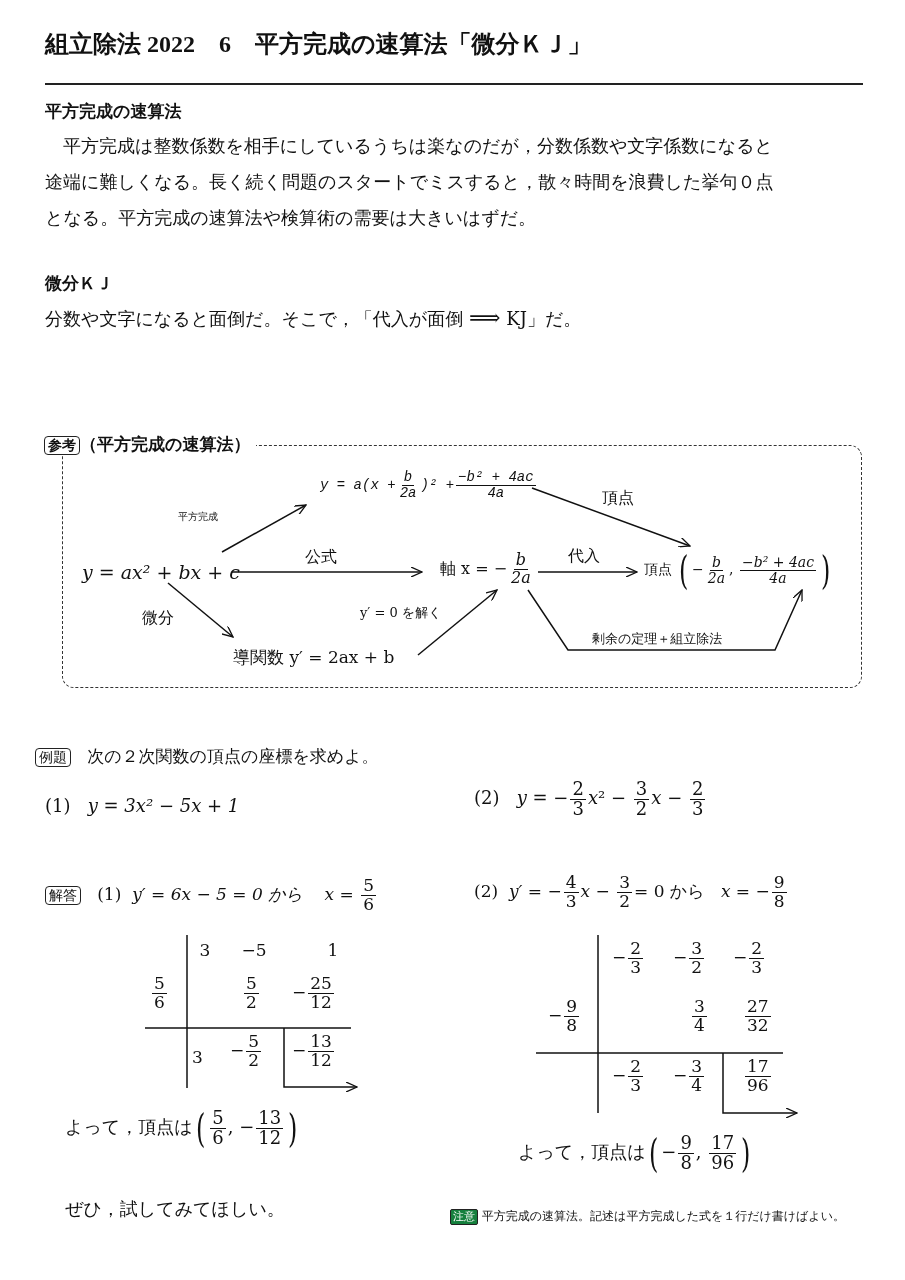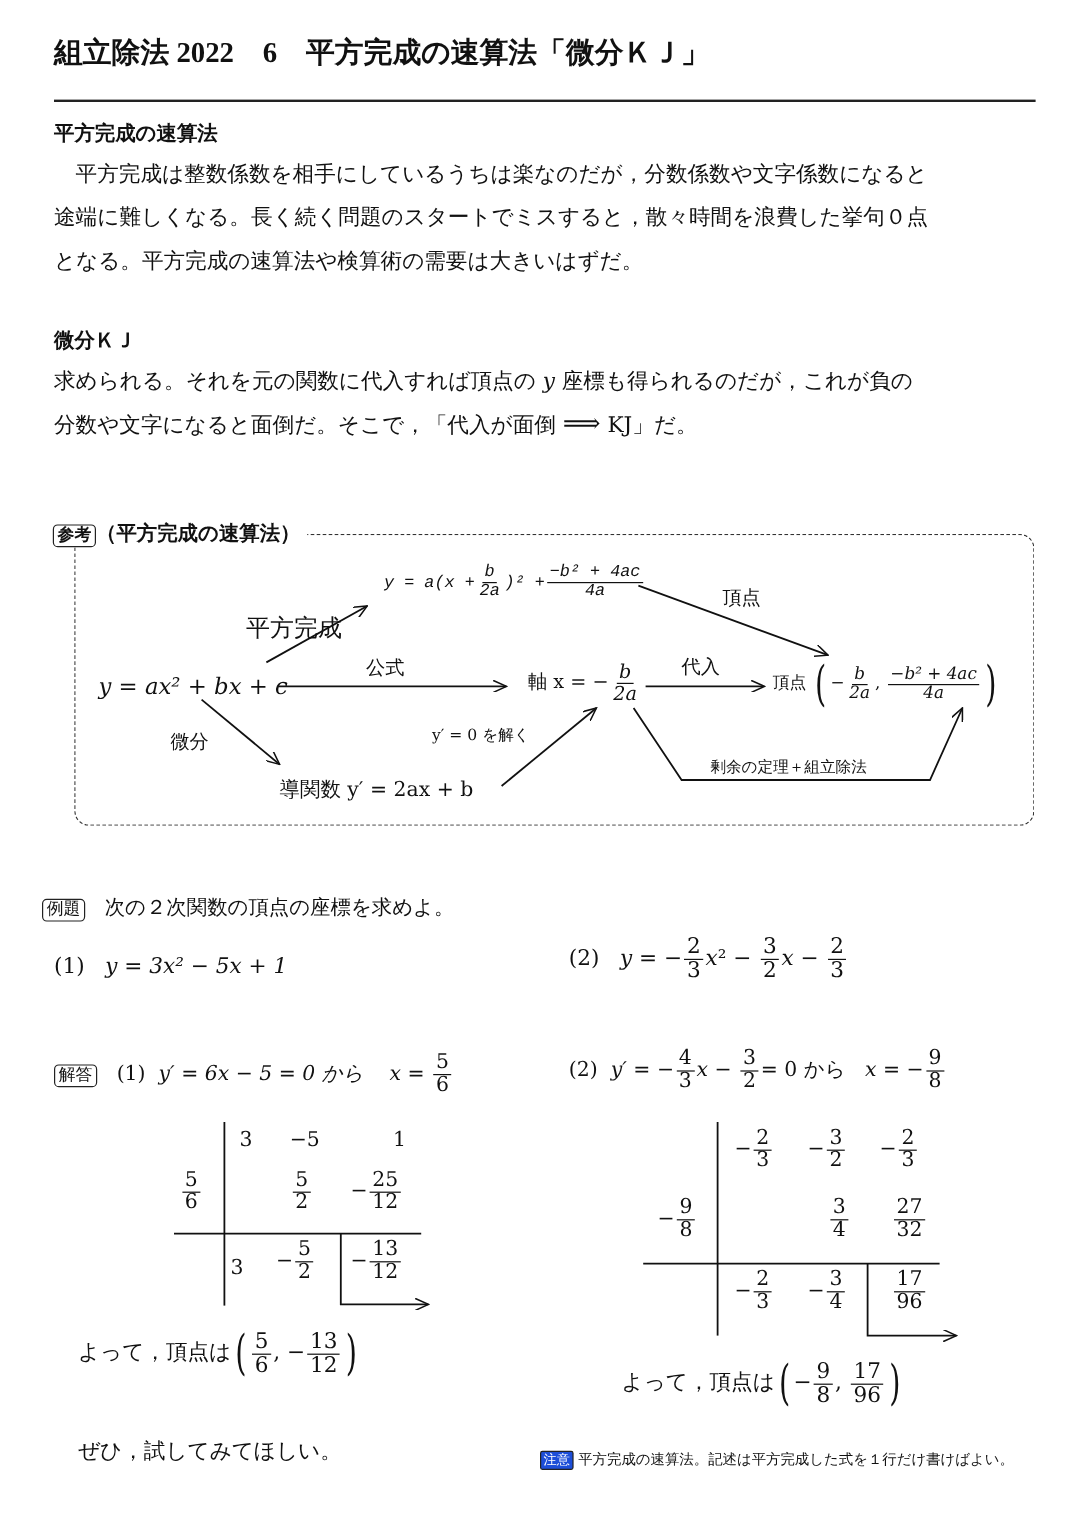--- a/index.html
+++ b/index.html
@@ -10,21 +10,21 @@
   .title { left:45px; top:28px; font-size:24px;font-family:Liberation Serif, serif; }
   .rule { left:45px; top:83px; width:818px; height:0; border-top:2px solid #222; }
   .h2 { font-size:17px; }
   .para { font-size:18px; line-height:36px; left:45px; width:820px; white-space:normal; }
   .ind { display:inline-block; width:18px; }
   .it { font-style:italic; font-family:"DejaVu Serif", serif; }
   .frac { display:inline-flex; flex-direction:column; align-items:center; vertical-align:middle; line-height:1.05; margin:0 2px; }
   .frac > span:first-child { border-bottom:1.3px solid #111; padding:0 2px; }
   .frac > span { padding:0 2px; }
   .tag { display:inline-block; border:1.5px solid #222; border-radius:4px; padding:0 3px; font-size:14px; line-height:17px; font-family:"DejaVu Sans", sans-serif; }
-  .tag-dark { background:#1d4ed8; color:#fff; border-radius:2px; padding:0 2px; font-size:11px; line-height:14px; }
+  .tag-dark { background:#15803d; color:#fff; border-radius:2px; padding:0 2px; font-size:11px; line-height:14px; }
   .dashbox { left:62px; top:445px; width:798px; height:241px; border:1.5px dashed #333; border-radius:12px; }
   .ref-head { left:44px; top:433px; font-size:17px; background:#fff; padding-right:6px; }
   svg.arrows { position:absolute; left:0; top:0; }
   .m { font-size:17px; }
   .paren { font-size:40px; font-weight:lighter; vertical-align:middle; transform:scaleX(0.6); display:inline-block; }
   .cell { position:absolute; text-align:center; font-size:17px; }
 </style>
 </head>
 <body>
 
@@ -33,21 +33,20 @@
 
 <div class="abs h2 gothic" style="left:45px;top:100px;">平方完成の速算法</div>
 <div class="abs para" style="top:128px;">
   <div><span class="ind"></span><span>平方完成は整数係数を相手にしているうちは楽なのだが，分数係数や文字係数になると</span></div>
   <div><span>途端に難しくなる。長く続く問題のスタートでミスすると，散々時間を浪費した挙句０点</span></div>
   <div><span>となる。平方完成の速算法や検算術の需要は大きいはずだ。</span></div>
 </div>
 
 <div class="abs h2 gothic" style="left:45px;top:272px;">微分ＫＪ</div>
 <div class="abs para" style="top:300px;">
-  <div><span>求められる。それを元の関数に代入すれば頂点の</span> <span class="it">y</span> <span>座標も得られるのだが，これが負の</span></div>
   <div><span>分数や文字になると面倒だ。そこで，「代入が面倒</span> <span style="font-size:22px;">⟹</span> <span>KJ」だ。</span></div>
 </div>
 
 <div class="abs dashbox"></div>
 <div class="abs ref-head gothic">
   <span class="tag">参考</span><span>（平方完成の速算法）</span>
 </div>
 
 <svg class="arrows" width="905" height="1280">
   <defs>
@@ -74,21 +73,21 @@
 
 <div class="abs m it" style="left:320px;top:470px;font-size:14px;font-family:Liberation Mono, monospace;">
   <span>y = a(x +</span><span class="frac">
       <span>b</span>
       <span>2a</span>
     </span><span>)² +</span><span class="frac">
       <span>−b² + 4ac</span>
       <span>4a</span>
     </span>
 </div>
-<div class="abs" style="left:178px;top:510px;font-size:20px;margin-left:27px;">平方完成</div>
+<div class="abs" style="left:178px;top:510px;font-size:10px;">平方完成</div>
 <div class="abs" style="left:602px;top:488px;font-size:16px;">頂点</div>
 <div class="abs" style="left:305px;top:547px;font-size:16px;">公式</div>
 <div class="abs m it" style="left:82px;top:561px;font-size:19px;">y = ax² + bx + c</div>
 <div class="abs" style="left:440px;top:552px;font-size:16px;">
   <span>軸 x = −</span><span class="frac it">
       <span>b</span>
       <span>2a</span>
     </span>
 </div>
 <div class="abs" style="left:568px;top:546px;font-size:16px;">代入</div>

